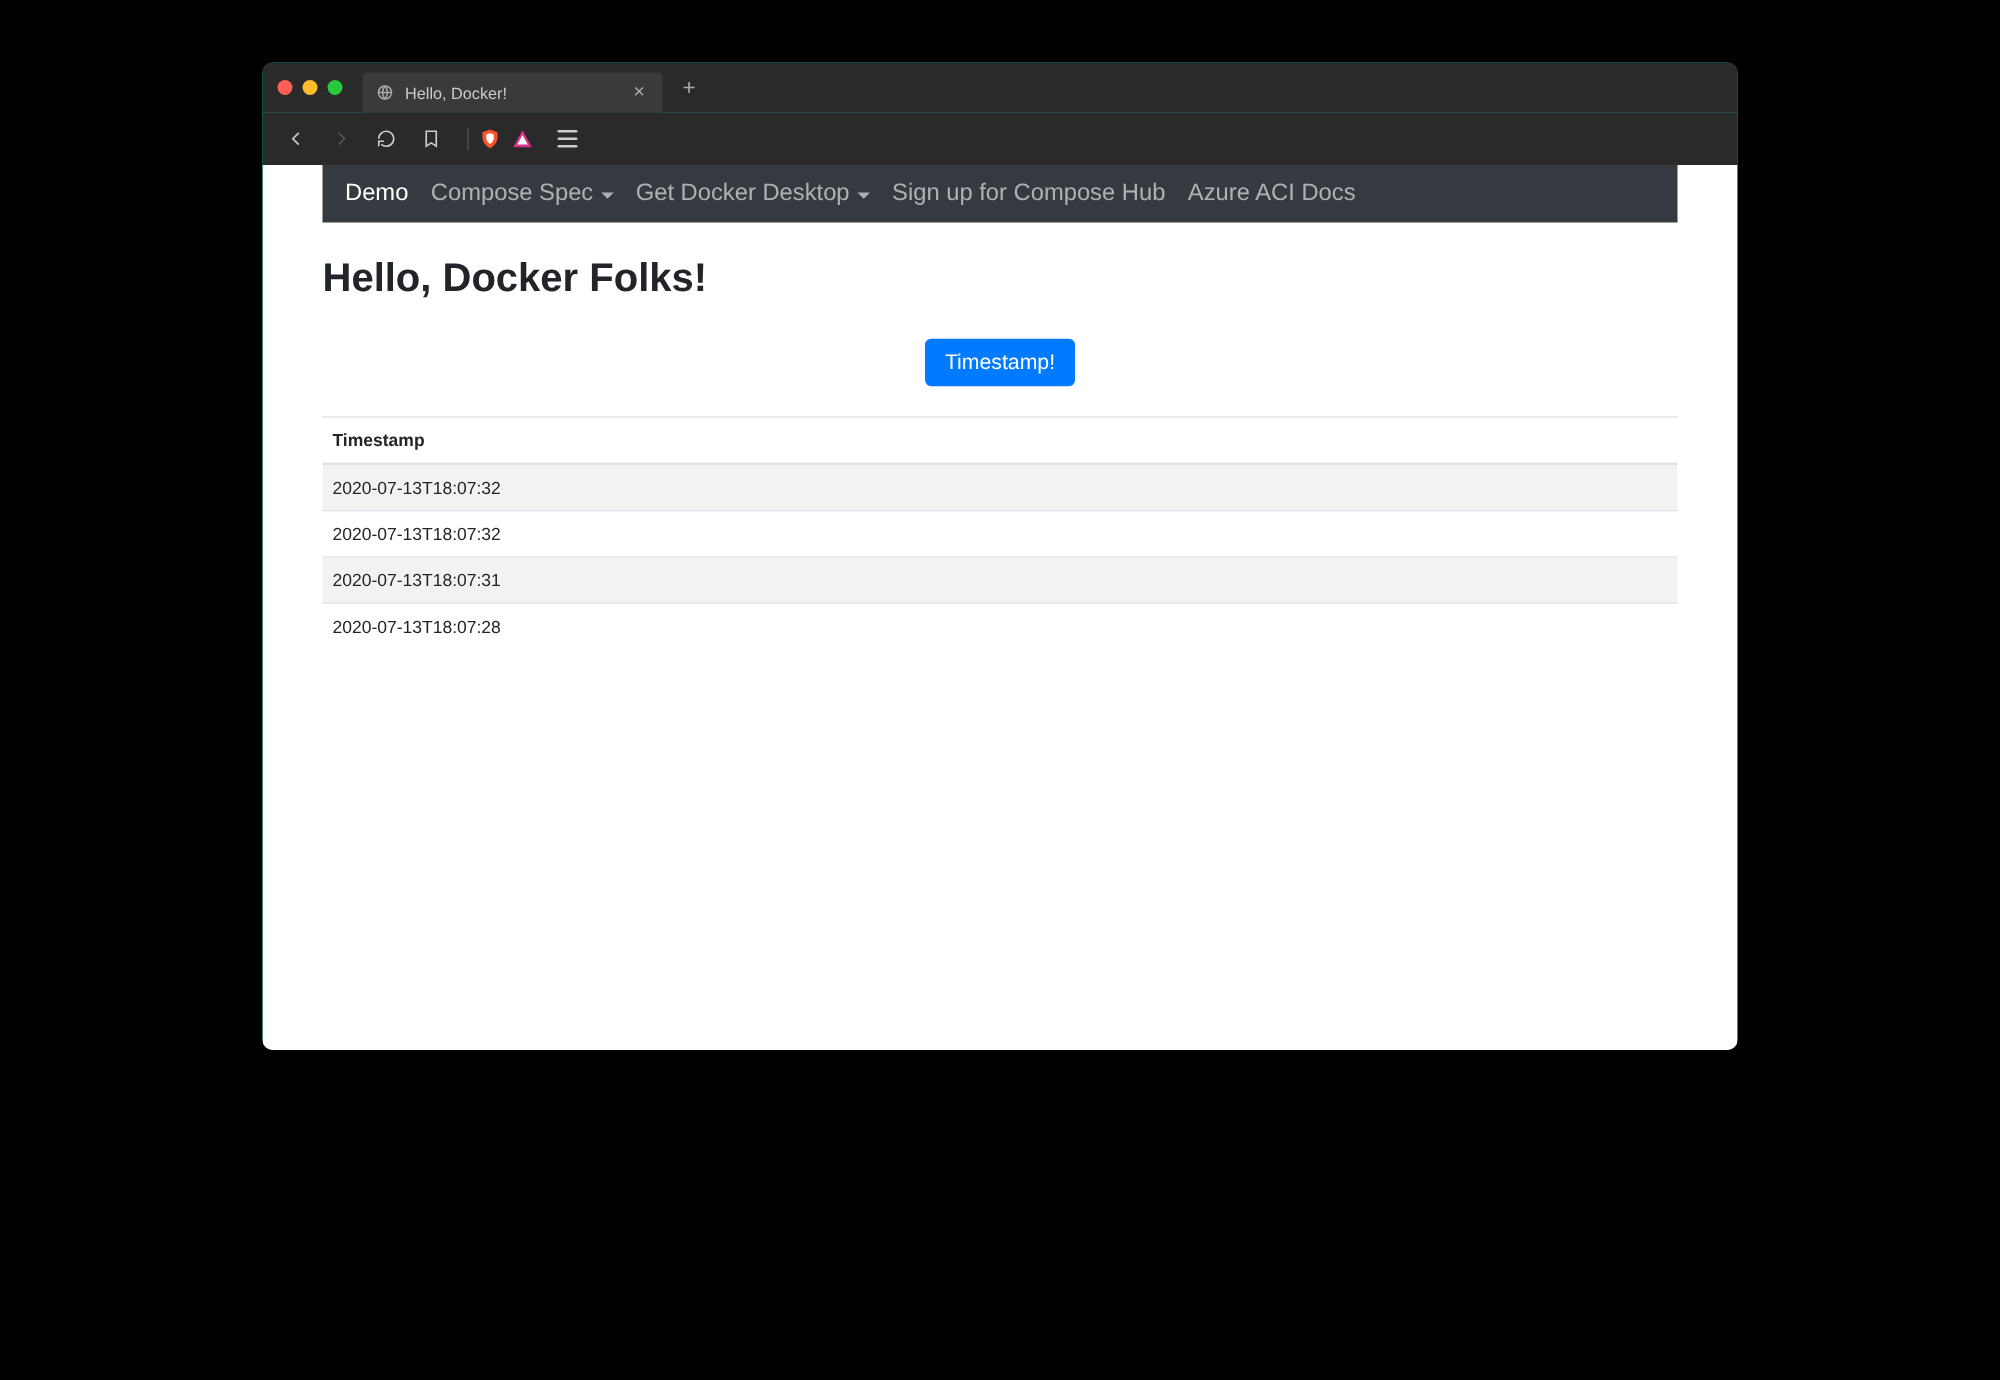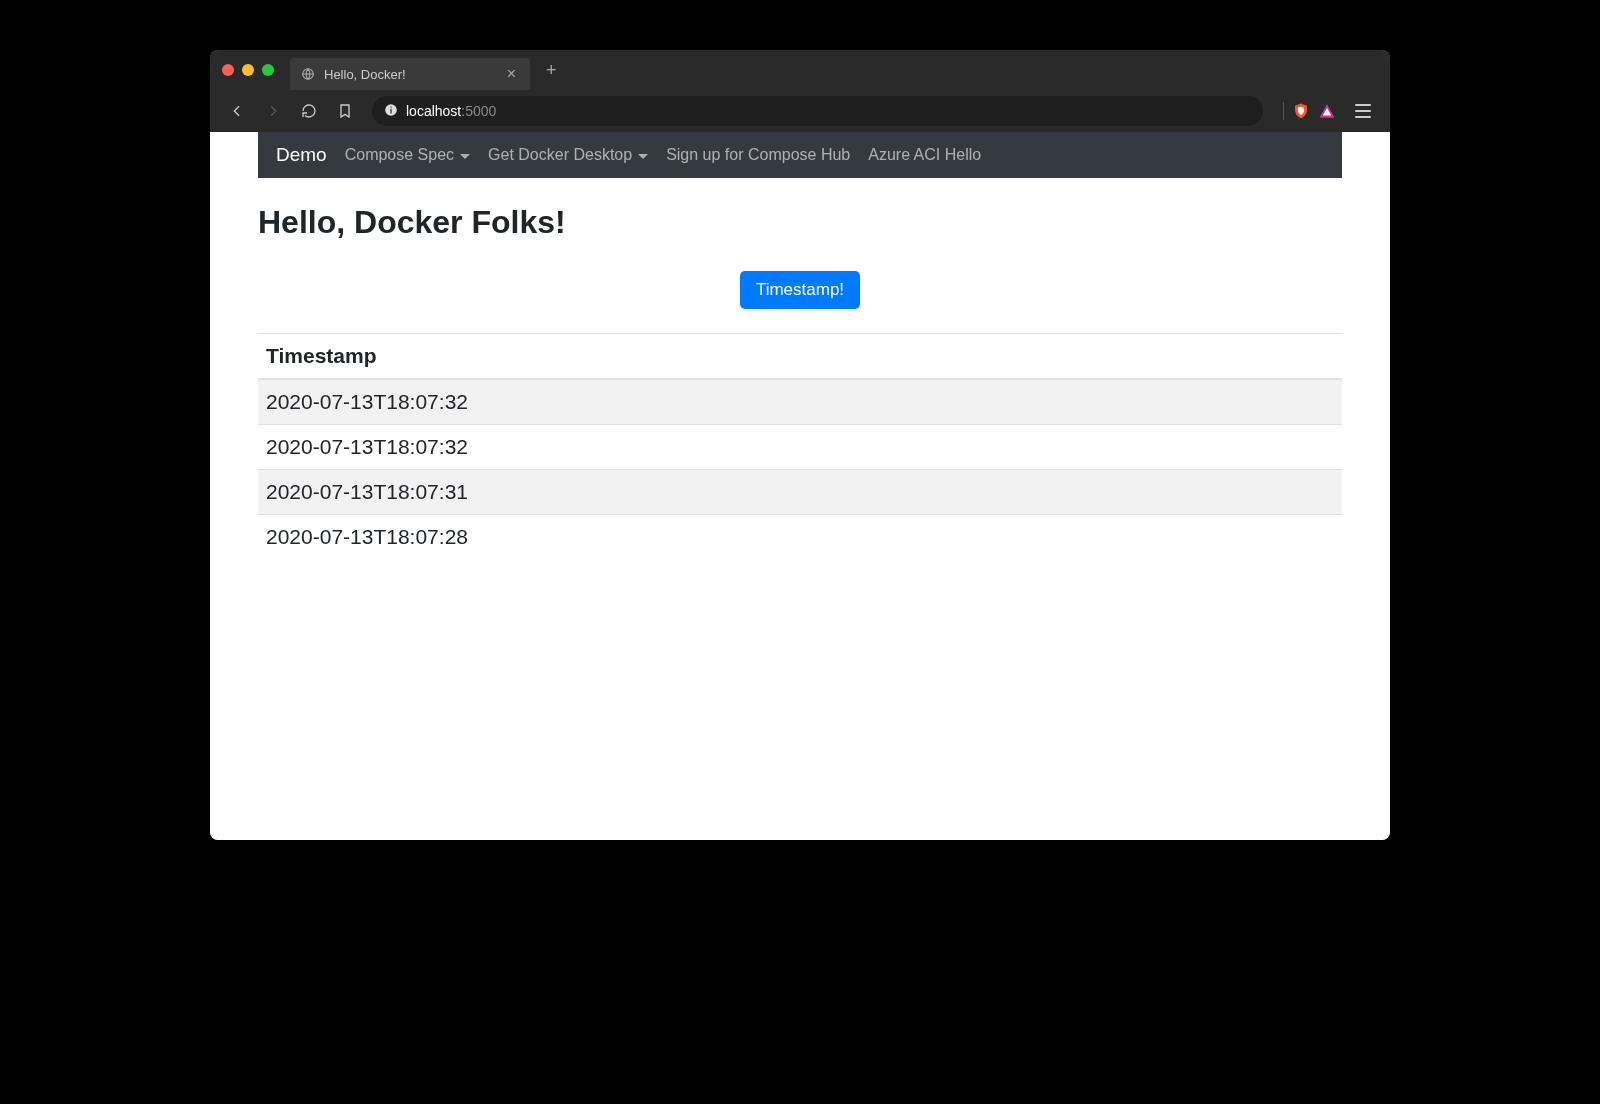--- a/index.html
+++ b/index.html
@@ -124,21 +124,21 @@
       margin: 0 48px;
     }
     .navbar .brand {
       color: #fff;
       font-size: 19px;
       font-weight: 400;
     }
     .nav-links { display: flex; align-items: center; gap: 18px; }
     .nav-link {
       color: rgba(255,255,255,0.6);
-      font-size: 16px;
+      font-size: 19px;
       cursor: pointer;
       display: flex;
       align-items: center;
       gap: 6px;
     }
     .caret {
       width: 0; height: 0;
       border-left: 5px solid transparent;
       border-right: 5px solid transparent;
       border-top: 5px solid rgba(255,255,255,0.6);
@@ -159,21 +159,21 @@
       color: #fff;
       border: none;
       padding: 9px 16px;
       font-size: 17px;
       border-radius: 5px;
       cursor: pointer;
     }
     table.ts {
       width: 100%;
       border-collapse: collapse;
-      font-size: 21px;
+      font-size: 14px;
       color: #212529;
     }
     table.ts th, table.ts td {
       text-align: left;
       padding: 10px 8px;
       border-top: 1px solid #dee2e6;
     }
     table.ts th {
       font-weight: 700;
       border-bottom: 2px solid #dee2e6;
@@ -220,32 +220,20 @@
     <div class="tbtn">
       <svg viewBox="0 0 24 24" fill="none" stroke="currentColor" stroke-width="2">
           <path d="M3 12a9 9 0 1 1 3 6.7"></path>
           <path d="M3 21v-6h6"></path>
         </svg>
     </div>
     <div class="tbtn">
       <svg viewBox="0 0 24 24" fill="none" stroke="currentColor" stroke-width="2">
           <path d="M6 3h12v18l-6-4-6 4z"></path>
         </svg>
-    </div>
-    <div class="addrbar">
-      <span class="lock">
-        <svg viewBox="0 0 24 24">
-            <circle cx="12" cy="12" r="10" fill="#ddd"></circle>
-            <rect x="11" y="6" width="2" height="2" fill="#1e1e1e"></rect>
-            <rect x="11" y="10" width="2" height="8" fill="#1e1e1e"></rect>
-          </svg>
-      </span>
-      <span class="url">
-        <span class="host">localhost</span><span class="port">:5000</span>
-      </span>
     </div>
     <div class="right-icons">
       <div class="sep"></div>
       <span class="brave-shield">
         <svg viewBox="0 0 24 24">
             <path d="M12 2l8 3v5c0 6-4 10-8 12-4-2-8-6-8-12V5l8-3z" fill="#fb542b"></path>
             <path d="M12 6l4 1.5V11c0 3-2 5.5-4 6.5-2-1-4-3.5-4-6.5V7.5L12 6z" fill="#fff"></path>
           </svg>
       </span>
       <span class="triangle-badge">
@@ -271,21 +259,21 @@
           <span class="caret"></span>
         </span>
         <span class="nav-link">
           <span>Get Docker Desktop</span>
           <span class="caret"></span>
         </span>
         <span class="nav-link">
           <span>Sign up for Compose Hub</span>
         </span>
         <span class="nav-link">
-          <span>Azure ACI Hello</span>
+          <span>Azure ACI Docs</span>
         </span>
       </div>
     </div>
 
     <div class="container">
       <h1 class="page-title">Hello, Docker Folks!</h1>
 
       <div class="btn-row">
         <button class="btn-primary">Timestamp!</button>
       </div>

